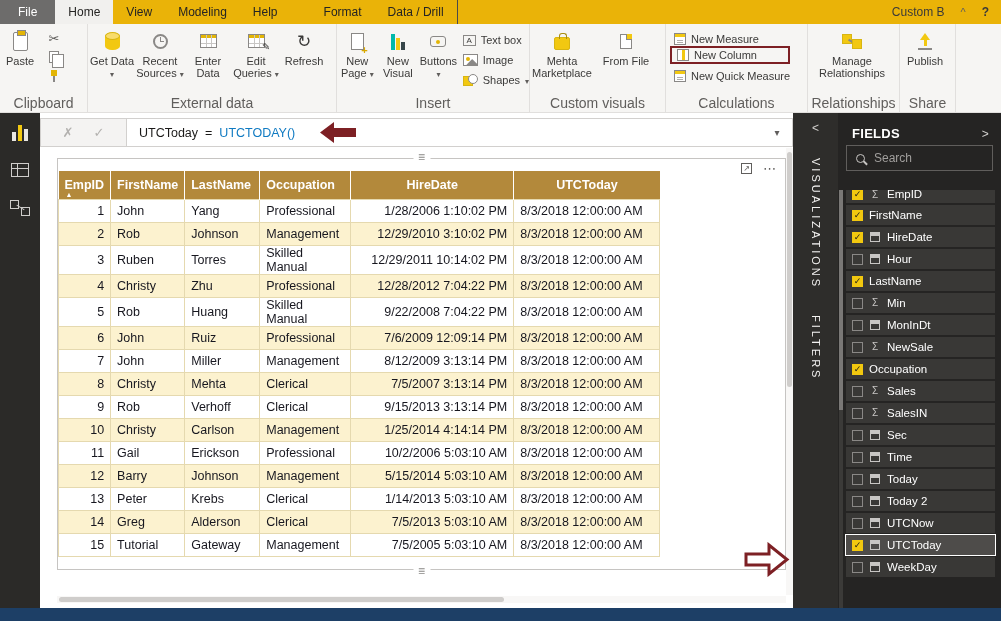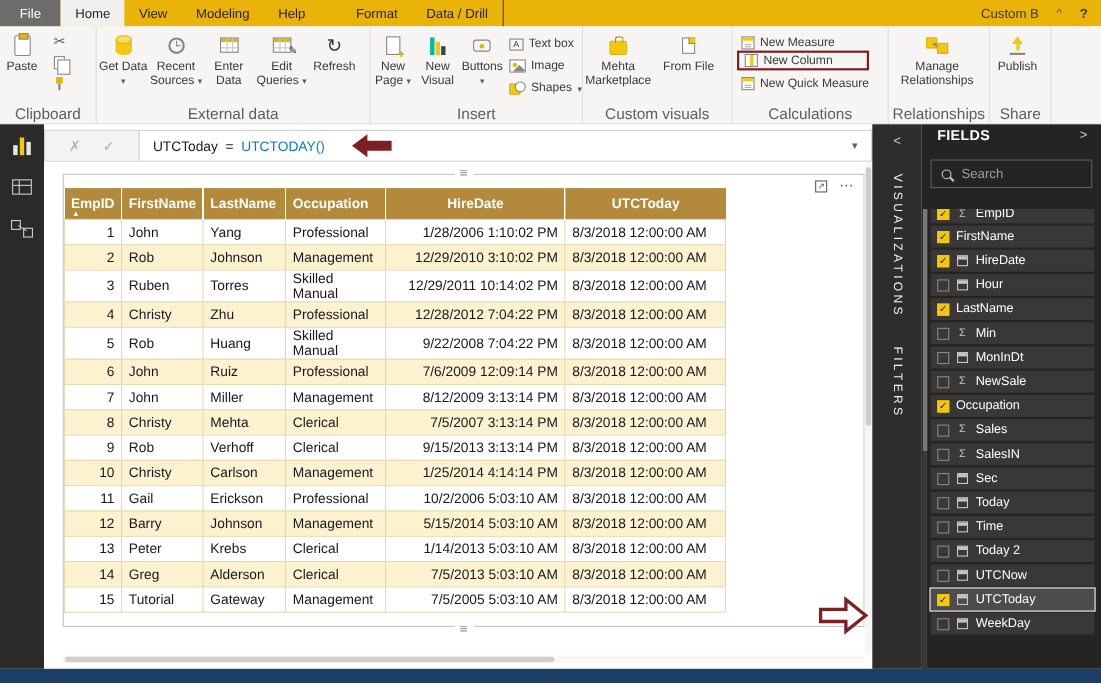--- a/index.html
+++ b/index.html
@@ -136,21 +136,21 @@
 
   .big-arrow { position:absolute; left:743px; top:542px; }
 
   
   .visbar { position:absolute; left:793px; top:113px; width:45px; height:495px; background:#2e2d2b; color:#e8e6e3; }
   .visbar .collapse { position:absolute; top:8px; left:0; right:0; text-align:center; font-size:12px; color:#d2d0ce; }
   .vlabel { position:absolute; left:17px; writing-mode:vertical-rl; font-size:11px; letter-spacing:3px; color:#f3f2f1; }
   .vlabel.viz { top:45px; } .vlabel.flt { top:202px; }
 
   .fields { position:absolute; left:838px; top:113px; width:163px; height:495px; background:#252423; color:#fff; }
-  .fhead { height:28px; display:flex; align-items:flex-start; padding:2px 12px 0 14px; font-size:13px; font-weight:bold; letter-spacing:.3px; }
+  .fhead { height:28px; display:flex; align-items:flex-end; padding:2px 12px 0 14px; font-size:13px; font-weight:bold; letter-spacing:.3px; }
   .fhead .chev { margin-left:auto; font-weight:normal; color:#d2d0ce; font-size:12px; }
   .fsearch { margin:4px 8px 0 8px; height:26px; border:1px solid #605e5c; display:flex; align-items:center; gap:9px; padding:0 9px; font-size:12px; color:#a19f9d; background:#252423; }
   .mag { width:9px; height:9px; border:1.5px solid #c8c6c4; border-radius:50%; position:relative; flex:none; }
   .mag::after { content:""; position:absolute; width:5px; height:1.5px; background:#c8c6c4; transform:rotate(45deg); right:-4px; bottom:-2px; }
   .fscroll { position:absolute; left:1px; top:77px; width:4px; height:420px; background:#3b3a38; }
   .fsthumb { position:absolute; left:0; top:0; width:4px; height:220px; background:#7a7876; }
   .flist { position:absolute; left:8px; right:6px; top:77px; display:flex; flex-direction:column; gap:2px; }
   .frow { height:20px; background:#393836; display:flex; align-items:center; gap:6px; padding:0 6px; font-size:11.5px; color:#fff; }
   .frow.partial { height:13px; overflow:hidden; align-items:flex-end; padding-bottom:3px; }
   .frow.selected { background:#4e4c4a; outline:1px solid #fff; }
@@ -616,28 +616,28 @@
           <span class="fico">
             <span class="f-cal"></span>
           </span>
           <span>Sec</span>
         </div>
         <div class="frow">
           <span class="cb"></span>
           <span class="fico">
             <span class="f-cal"></span>
           </span>
+          <span>Time</span>
+        </div>
+        <div class="frow">
+          <span class="cb"></span>
+          <span class="fico">
+            <span class="f-cal"></span>
+          </span>
           <span>Today</span>
-        </div>
-        <div class="frow">
-          <span class="cb"></span>
-          <span class="fico">
-            <span class="f-cal"></span>
-          </span>
-          <span>Time</span>
         </div>
         <div class="frow">
           <span class="cb"></span>
           <span class="fico">
             <span class="f-cal"></span>
           </span>
           <span>Today 2</span>
         </div>
         <div class="frow">
           <span class="cb"></span>

